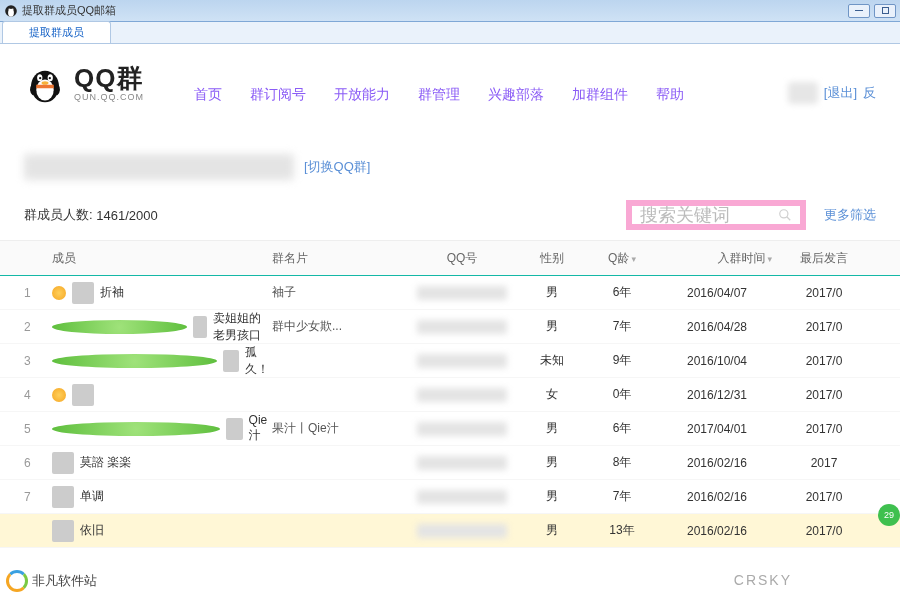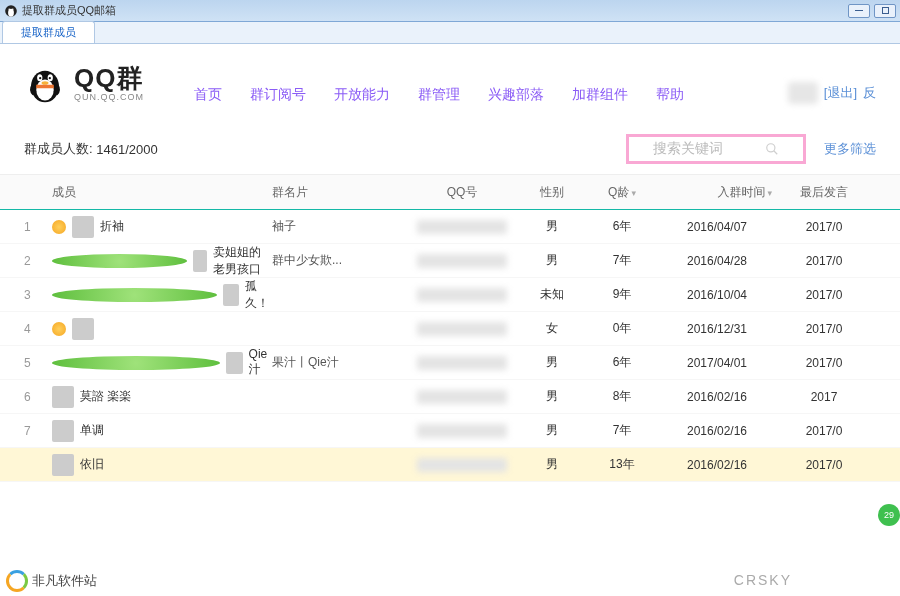--- a/index.html
+++ b/index.html
@@ -4,36 +4,36 @@
 <style>
 * { margin: 0; padding: 0; box-sizing: border-box; font-family: "Microsoft YaHei", Arial, sans-serif; }
 html, body { width: 900px; height: 596px; overflow: hidden; background: #fff; }
 .titlebar { height: 22px; background: linear-gradient(#bcd5ef,#cfe2f5); border-bottom: 1px solid #7fa8d6; display: flex; align-items: center; font-size: 11px; color: #333; padding: 0 4px; }
 .titlebar .ticon { width: 14px; height: 14px; margin-right: 4px; }
 .titlebar .spacer { flex: 1; }
 .winbtn { width: 22px; height: 14px; border: 1px solid #6f95c5; border-radius: 2px; margin-left: 4px; display: flex; align-items: center; justify-content: center; background: #e9f1fb; }
 .winbtn .line { width: 8px; height: 1px; background: #3a5e90; }
 .winbtn .sq { width: 7px; height: 7px; border: 1px solid #3a5e90; }
 .tabstrip { height: 22px; border-bottom: 1px solid #b0c8e4; display: flex; align-items: flex-end; padding-left: 2px; background: #eaf2fb; }
-.tab { font-size: 11px; color: #1360c6; padding: 3px 18px; border: 1px solid #b0c8e4; border-bottom: none; background: #fff; border-radius: 3px 3px 0 0; }
+.tab { font-size: 11px; color: #1360c6; padding: 3px 26px; border: 1px solid #b0c8e4; border-bottom: none; background: #fff; border-radius: 3px 3px 0 0; }
 .page { background: #fff; height: calc(596px - 44px); overflow: hidden; position: relative; }
 .header { display: flex; align-items: flex-end; padding: 18px 24px 10px 24px; }
 .logo { display: flex; align-items: center; gap: 8px; }
 .logo-text { display: flex; flex-direction: column; line-height: 1; }
 .logo-text .big { font-size: 26px; font-weight: 700; color: #222; letter-spacing: 1px; }
 .logo-text .small { font-size: 9px; color: #888; letter-spacing: 1px; margin-top: 2px; }
 .nav { display: flex; gap: 28px; margin-left: 50px; }
 .nav a { font-size: 14px; color: #8b5cf6; text-decoration: none; }
 .rightbar { margin-left: auto; display: flex; align-items: center; gap: 6px; font-size: 13px; color: #5a8fd6; }
 .rightbar .avatar-ph { width: 30px; height: 22px; background: #e6e6e6; border-radius: 4px; filter: blur(3px); }
 .groupinfo { margin: 40px 24px 10px 24px; display: flex; align-items: center; gap: 10px; }
 .blurbox { width: 270px; height: 26px; background: #e4e4e4; border-radius: 3px; filter: blur(4px); }
 .switchlink { color: #5a8fd6; font-size: 13px; }
 .countrow { display: flex; align-items: center; margin: 20px 24px 10px 24px; font-size: 13px; color: #333; }
-.countrow .searchbox { margin-left: auto; width: 180px; height: 30px; border: 3px solid #f9a8d4; display: flex; align-items: center; padding: 0 24px; font-size: 14px; color: #bbb; }
+.countrow .searchbox { margin-left: auto; width: 180px; height: 30px; border: 6px solid #f9a8d4; display: flex; align-items: center; padding: 0 8px; font-size: 18px; color: #bbb; }
 .countrow .searchbox .sicon { margin-left: auto; opacity: .4; }
 .morefilter { color: #5a8fd6; font-size: 13px; margin-left: 18px; }
 .tablehead { display: flex; align-items: center; height: 36px; border-top: 1px solid #eee; border-bottom: 1px solid #14b8a6; margin: 6px 0 0 0; padding: 0 24px; font-size: 12px; color: #666; background: #fafafa; }
 .tablehead .arrow { font-size: 9px; margin-left: 2px; color: #aaa; }
 .col-idx { width: 28px; }
 .col-member { width: 220px; }
 .col-card { width: 130px; }
 .col-qq { width: 120px; text-align: center; }
 .col-gender { width: 60px; text-align: center; }
 .col-age { width: 80px; text-align: center; }
@@ -113,20 +113,24 @@
       <a>加群组件</a>
       <a>帮助</a>
     </div>
     <div class="rightbar">
       <div class="avatar-ph"></div>
       <span>[退出]</span>
       <span>反</span>
     </div>
   </div>
 
+  <div class="groupinfo">
+    <div class="blurbox"></div>
+    <span class="switchlink">[切换QQ群]</span>
+  </div>
 
   <div class="countrow">
     <span>群成员人数:</span>&nbsp;
     <span>1461/2000</span>
     <div class="searchbox">
       <span>搜索关键词</span>
       <svg class="sicon" width="14" height="14" viewBox="0 0 24 24">
           <circle cx="10" cy="10" r="7" fill="none" stroke="#888" stroke-width="2"></circle>
           <line x1="15" y1="15" x2="21" y2="21" stroke="#888" stroke-width="2"></line>
         </svg>

